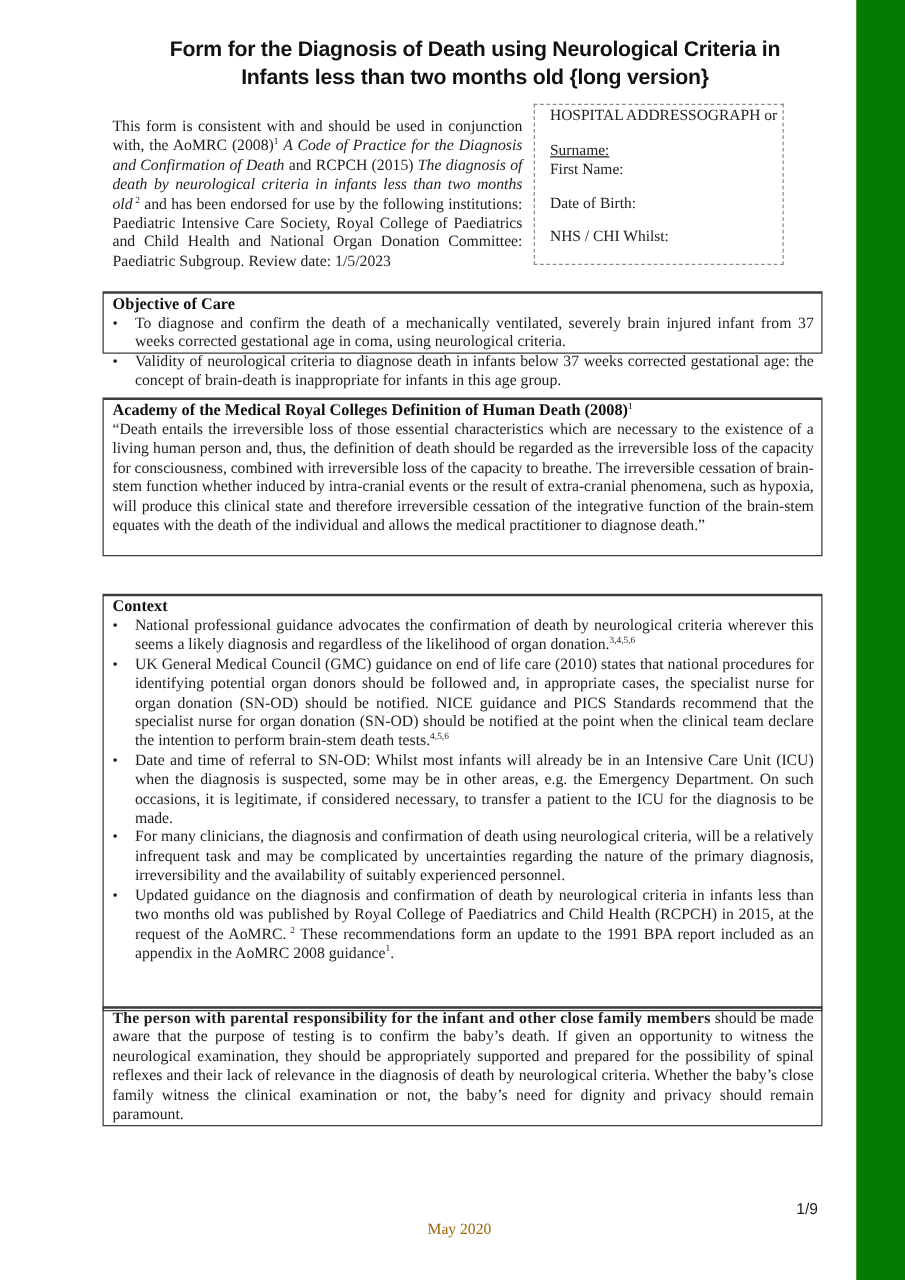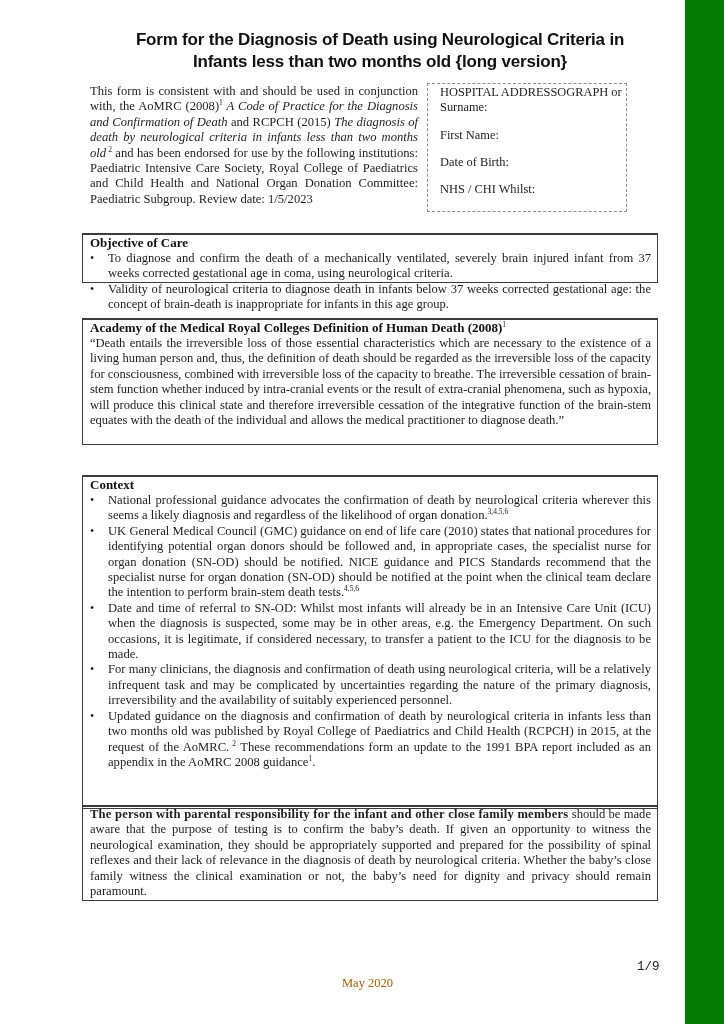--- a/index.html
+++ b/index.html
@@ -1,56 +1,56 @@
 <!DOCTYPE html>
 <html><head>
   <meta charset="utf-8">
   <style>
     * { box-sizing: border-box; margin: 0; padding: 0; }
     html, body { width: 724px; height: 1024px; background: #ffffff; overflow: hidden; }
     body { position: relative; font-family: "DejaVu Serif", "Liberation Serif", serif; color: #1a1a1a; }
     .green-bar { position: absolute; left: 685px; top: 0; width: 39px; height: 1024px; background: #047c04; }
     .title { position: absolute; left: 80px; top: 29px; width: 600px; text-align: center; font-family: "Liberation Sans", sans-serif; font-weight: bold; font-size: 17px; line-height: 22px; letter-spacing: -0.2px; color: #111; }
     .title span { display: block; }
-    .intro { position: absolute; left: 90px; top: 84px; width: 328px; font-family: "Liberation Serif", serif; font-size: 12.6px; line-height: 15.4px; text-align: justify; color: #1e1e1e; }
+    .intro { position: absolute; left: 90px; top: 94px; width: 328px; font-family: "Liberation Serif", serif; font-size: 12.6px; line-height: 15.4px; text-align: justify; color: #1e1e1e; }
     .intro i { font-style: italic; }
     sup { font-size: 7.5px; vertical-align: 5px; line-height: 0; }
     .addr-box { position: absolute; left: 427px; top: 83px; width: 200px; height: 129px; border: 1px dashed #8c8c8c; padding: 1px 0 0 12px; font-family: "Liberation Serif", serif; font-size: 12.4px; color: #222; }
     .addr-line { position: absolute; left: 12px; }
     .box { position: absolute; left: 82px; width: 576px; border: 1.5px solid #3c3c3c; border-top-width: 2px; font-family: "Liberation Serif", serif; font-size: 12.6px; line-height: 15.4px; color: #1e1e1e; padding: 0 6px 0 7px; }
     .box h2 { font-family: "Liberation Serif", serif; font-weight: bold; font-size: 13px; line-height: 16px; color: #111; }
     .box ul { list-style: none; }
     .box li { position: relative; padding-left: 18px; text-align: justify; }
     .box li::before { content: "\2022"; position: absolute; left: 0; top: 0; font-size: 12px; }
     .box p { text-align: justify; }
     .obj { top: 233px; height: 50px; }
     .aomrc { top: 318px; height: 127px; }
     .aomrc p { letter-spacing: -0.05px; }
     .context { top: 475px; height: 334px; }
     .context li { margin-bottom: 0; }
     .parental { top: 805px; height: 96px; }
     .parental b { font-weight: bold; letter-spacing: 0.2px; }
-    .page-num { position: absolute; left: 637px; top: 960px; font-family: Liberation Mono, monospace; font-size: 12.5px; color: #222; }
+    .page-num { position: absolute; left: 637px; top: 960px; font-family: Liberation Sans, sans-serif; font-size: 12.5px; color: #222; }
     .footer-date { position: absolute; left: 342px; top: 976px; font-family: "Liberation Serif", serif; font-size: 12.5px; color: #a16207; }
   </style>
 </head>
 <body>
 
 <div class="green-bar"></div>
 
 <div class="title">
   <span>Form for the Diagnosis of Death using Neurological Criteria in</span>
   <span>Infants less than two months old {long version}</span>
 </div>
 
 <div class="intro"><span>This form is consistent with and should be used in conjunction with, the AoMRC (2008)</span><sup>1</sup><i> A Code of Practice for the Diagnosis and Confirmation of Death</i><span> and RCPCH (2015) </span><i>The diagnosis of death by neurological criteria in infants less than two months old</i><sup> 2</sup><span> and has been endorsed for use by the following institutions: Paediatric Intensive Care Society, Royal College of Paediatrics and Child Health and National Organ Donation Committee: Paediatric Subgroup. Review date: 1/5/2023</span></div>
 
 <div class="addr-box">
   <div class="addr-line" style="top:1px;">HOSPITAL ADDRESSOGRAPH or</div>
-  <div class="addr-line" style="top:16px;">Surname:</div>
+  <div class="addr-line" style="top:29px;text-decoration:underline;">Surname:</div>
   <div class="addr-line" style="top:44px;">First Name:</div>
   <div class="addr-line" style="top:71px;">Date of Birth:</div>
   <div class="addr-line" style="top:98px;">NHS / CHI Whilst:</div>
 </div>
 
 <div class="box obj">
   <h2>Objective of Care</h2>
   <ul>
     <li>To diagnose and confirm the death of a mechanically ventilated, severely brain injured infant from 37 weeks corrected gestational age in coma, using neurological criteria.</li>
     <li>Validity of neurological criteria to diagnose death in infants below 37 weeks corrected gestational age: the concept of brain-death is inappropriate for infants in this age group.</li>

